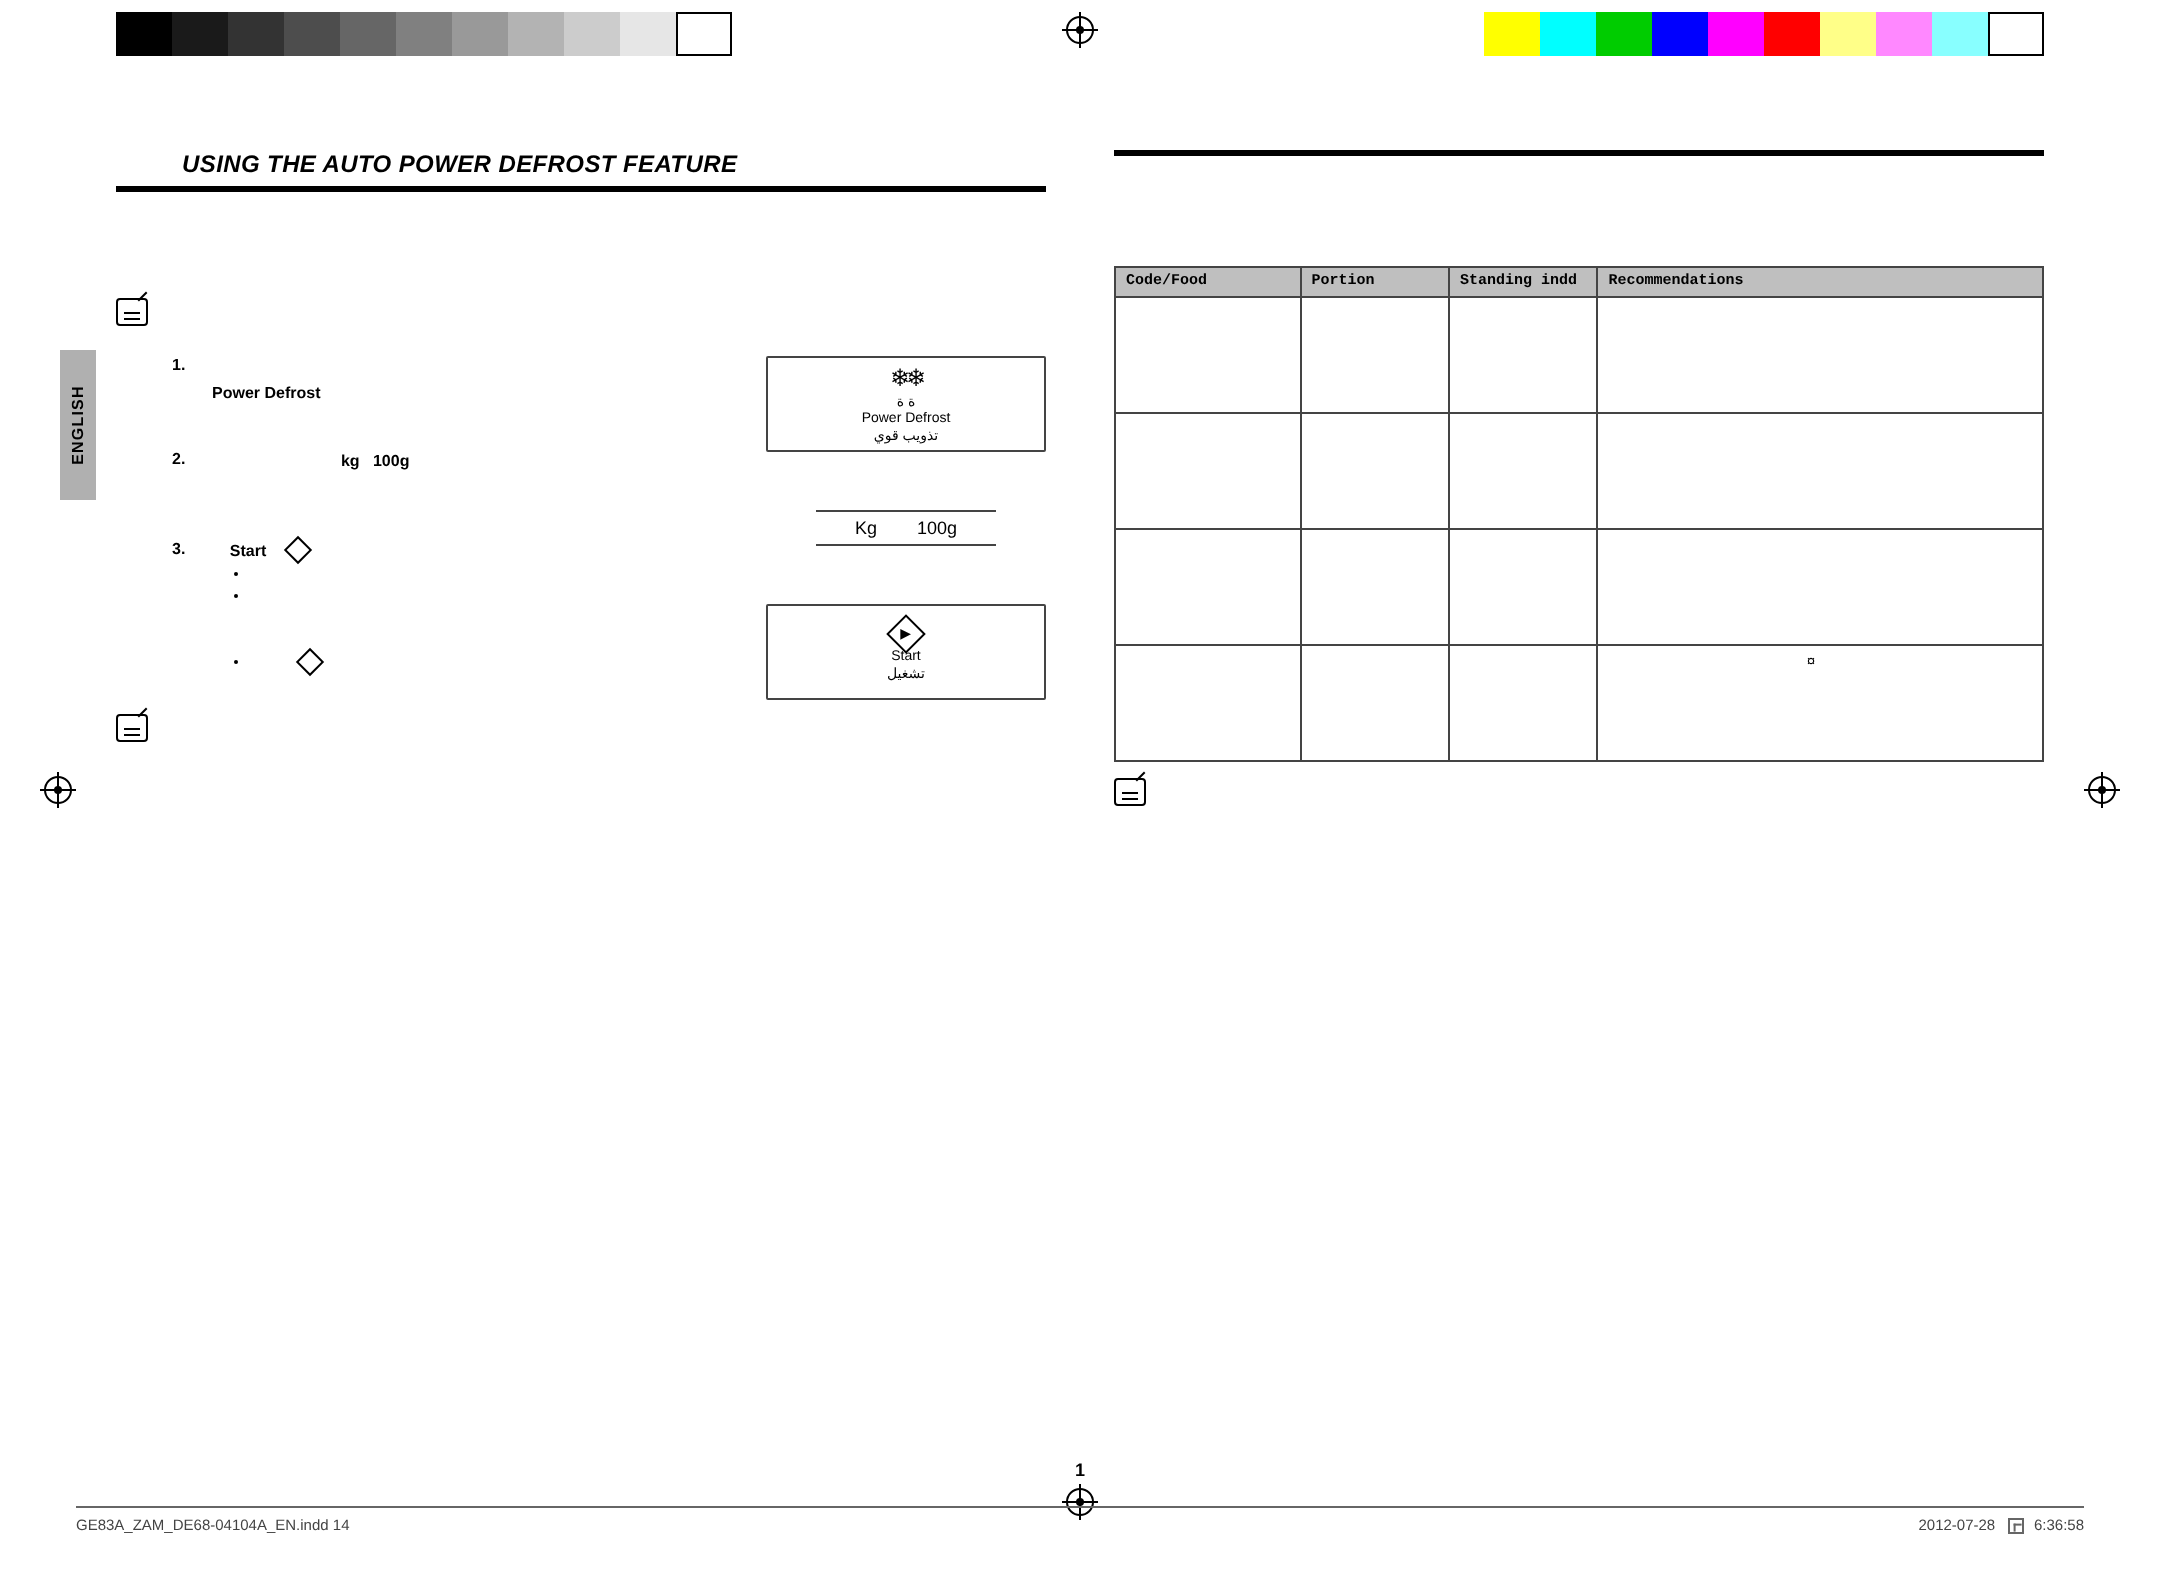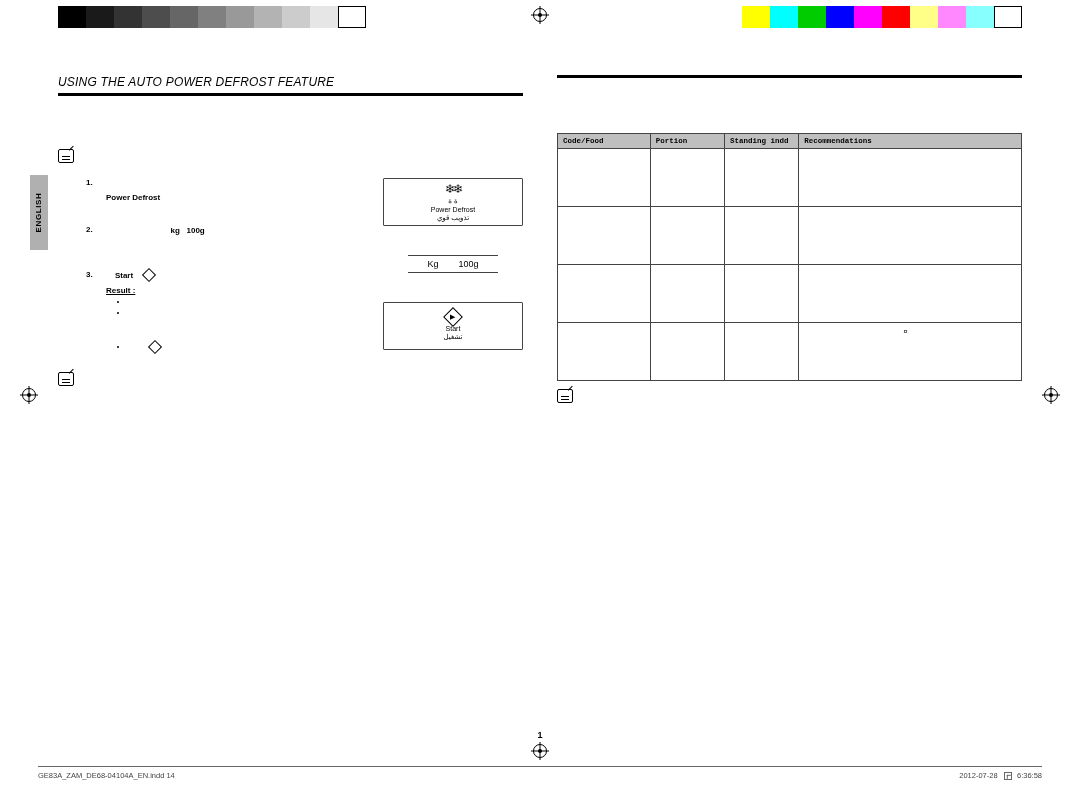--- a/index.html
+++ b/index.html
@@ -44,21 +44,21 @@
   .cb-top-right div:nth-child(7){background:#ff8;}
   .cb-top-right div:nth-child(8){background:#f8f;}
   .cb-top-right div:nth-child(9){background:#8ff;}
   .cb-top-right div:nth-child(10){background:#fff;border:1px solid #000;}
 
   
   .content { position:absolute; left:58px; right:58px; top:75px; bottom:70px; color:#000; }
   .columns { display:flex; gap:34px; }
   .col { width: calc(50% - 17px); }
 
-  h2.section { font-size:12px; font-weight:normal; font-style:italic; margin-bottom:4px; letter-spacing:0.2px; }
+  h2.section { font-size:12px; font-weight:bold; font-style:italic; margin-bottom:4px; letter-spacing:0.2px;margin-left:33px; }
   .rule { height:3px; background:#000; margin-bottom:14px; }
 
   .intro { font-size:8px; color:#fff; line-height:1.3; margin-bottom:8px; }
   .note-row { display:flex; gap:6px; margin-bottom:8px; }
   .note-icon { width:16px; height:14px; border:1.3px solid #000; border-radius:2px; display:flex; align-items:center; justify-content:center; font-size:8px; font-weight:bold; flex:0 0 16px; position:relative; }
   .note-icon::after{content:""; position:absolute; left:3px; right:3px; top:6px; border-top:1px solid #000;}
   .note-icon::before{content:""; position:absolute; left:3px; right:3px; top:9px; border-top:1px solid #000;}
   .note-icon .pen{position:absolute; right:-3px; top:-3px; width:6px; height:6px; border-left:1px solid #000; transform:rotate(45deg);}
   .note-text { font-size:8px; color:#fff; line-height:1.3; }
 
@@ -92,21 +92,21 @@
   table.settings { width:100%; border-collapse:collapse; font-size:7.5px;font-family:Liberation Mono, monospace; }
   table.settings th { background:#bfbfbf; color:#000; text-align:left; font-weight:bold; padding:3px 5px; border:0.8px solid #444; }
   table.settings td { border:0.8px solid #444; padding:5px 5px; vertical-align:top; color:#fff; height:58px; }
   table.settings td .vis { color:#000; }
   .foot-note { margin-top:8px; display:flex; gap:6px; }
   .foot-note .note-text{ flex:1; }
 
   
   .page-num { position:absolute; left:50%; bottom:52px; transform:translateX(-50%); font-size:9px; font-weight:bold; color:#000; }
   
-  .footer { position:absolute; left:38px; right:38px; bottom:12px; border-top:0.7px solid #666; display:flex; justify-content:space-between; font-size:7.5px; color:#444; padding-top:4px; }
+  .footer { position:absolute; left:38px; right:38px; bottom:25px; border-top:0.7px solid #666; display:flex; justify-content:space-between; font-size:7.5px; color:#444; padding-top:4px; }
   .footer .time-icon{ display:inline-block; width:8px; height:8px; border:0.6px solid #666; margin-right:3px; vertical-align:middle; position:relative;}
   .footer .time-icon::after{content:"";position:absolute;left:50%;top:50%;width:3px;height:3px;border-left:0.6px solid #666;border-top:0.6px solid #666;transform:translate(-30%,-30%);}
 </style>
 </head>
 <body>
 
 <div class="page">
 
   <div class="reg-mark reg-top">
       <div class="cross"></div>
@@ -214,21 +214,20 @@
             <div class="body">
               &nbsp;&nbsp;&nbsp;&nbsp;&nbsp;&nbsp;&nbsp;&nbsp;&nbsp;&nbsp;&nbsp;&nbsp;&nbsp;&nbsp;&nbsp;&nbsp;&nbsp;&nbsp;&nbsp;&nbsp;&nbsp;&nbsp;&nbsp;&nbsp;&nbsp;&nbsp;&nbsp;&nbsp;&nbsp;<b>kg</b>&nbsp;&nbsp;&nbsp;<b>100g</b>
               <div class="sub">&nbsp;&nbsp;&nbsp;&nbsp;&nbsp;&nbsp;&nbsp;&nbsp;&nbsp;&nbsp;&nbsp;&nbsp;&nbsp;&nbsp;&nbsp;&nbsp;&nbsp;&nbsp;&nbsp;&nbsp;&nbsp;&nbsp;&nbsp;&nbsp;&nbsp;&nbsp;&nbsp;&nbsp;&nbsp;&nbsp;&nbsp;&nbsp;&nbsp;&nbsp;&nbsp;&nbsp;&nbsp;&nbsp;› › ›</div>
             </div>
           </div>
 
           <div class="step" style="margin-top:22px;">
             <div class="num">3.</div>
             <div class="body">
               &nbsp;&nbsp;&nbsp;&nbsp;<span class="blackword">Start</span>&nbsp;&nbsp;&nbsp;&nbsp;<span class="inline-diamond"></span>
-              <div class="result-label">Result :</div>
               <ul class="bullets">
                 <li>&nbsp;</li>
                 <li>&nbsp;<br>&nbsp;<br>&nbsp;</li>
                 <li>&nbsp;&nbsp;&nbsp;&nbsp;&nbsp;&nbsp;&nbsp;&nbsp;&nbsp;<span class="inline-diamond"></span>&nbsp;</li>
               </ul>
             </div>
           </div>
 
           <div class="note-row" style="margin-left:-28px;margin-top:4px;">
             <div class="note-icon">

